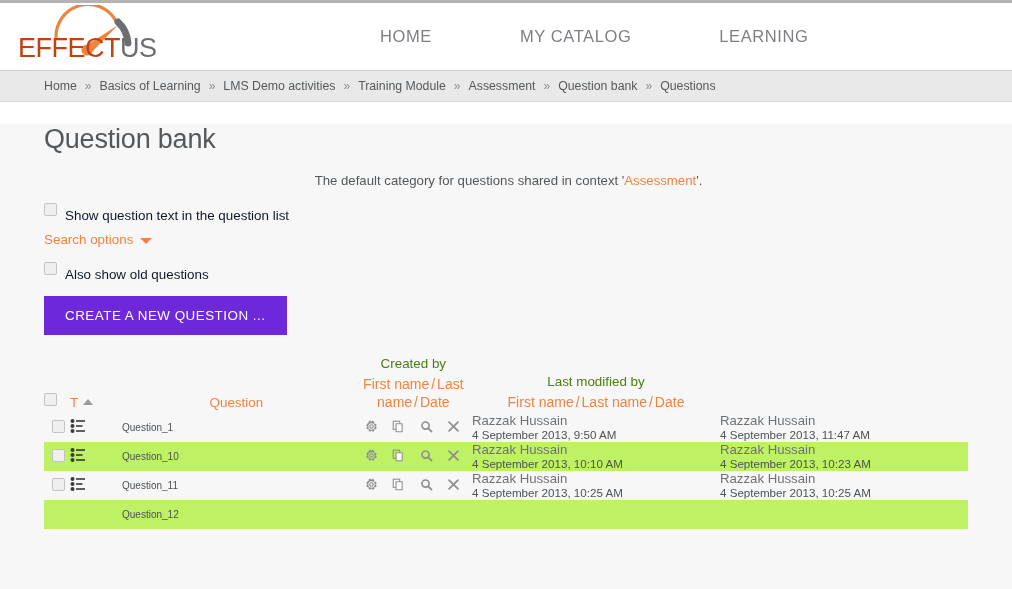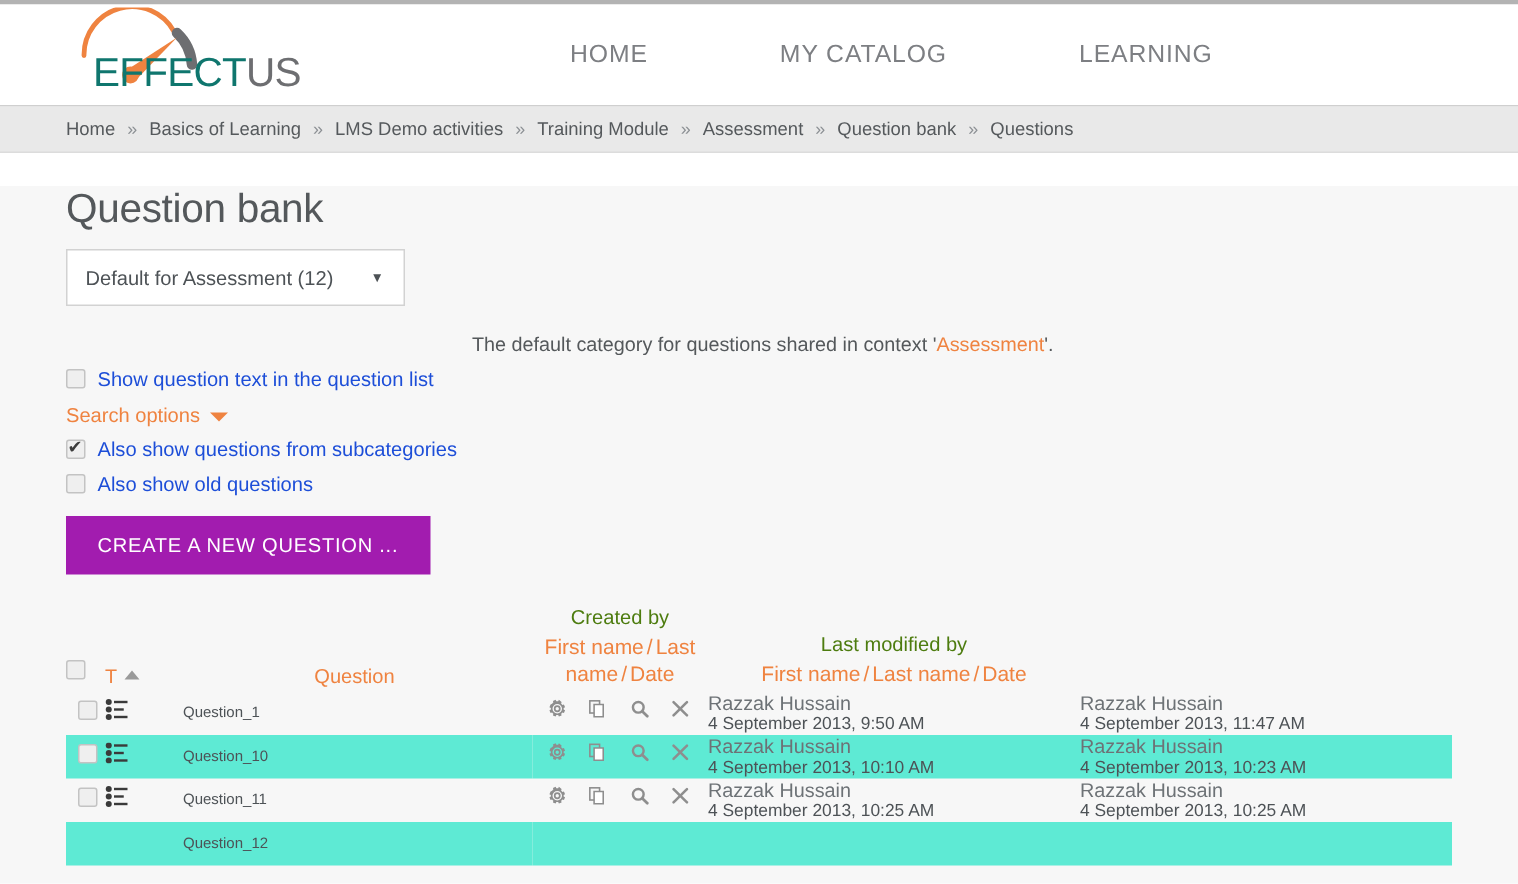--- a/index.html
+++ b/index.html
@@ -132,21 +132,21 @@
     cursor: pointer;
   }
   .cbox.checked::after {
     content: "✔";
     position: absolute;
     left: 0px; top: -3px;
     font-size: 12px;
     color: #3c3c3c;
     line-height: 14px;
   }
-  .cblabel { font-size: 13.4px; color: #1d4ed8; cursor: pointer; }
+  .cblabel { font-size: 13.4px; color: #0f172a; cursor: pointer; margin-top: 12px; }
 
   .search-opt {
     margin-top: 9px;
     display: flex;
     align-items: center;
     gap: 7px;
     cursor: pointer;
   }
   .search-opt-text { color: #ef8340; font-size: 13.4px; }
   .tri-down {
@@ -157,21 +157,21 @@
     margin-top: 2px;
   }
 
   .create-btn {
     margin-top: 14px;
     display: inline-flex;
     align-items: center;
     justify-content: center;
     height: 39px;
     padding: 0 21px;
-    background: #a21caf;
+    background: #6d28d9;
     color: #ffffff;
     font-size: 13.4px;
     letter-spacing: 0.5px;
     border: none;
     cursor: pointer;
     font-family: "Liberation Sans", sans-serif;
   }
 
   
   .qtable { width: 100%; margin-top: 21px; border-collapse: collapse; }
@@ -210,21 +210,21 @@
   }
   .th-by .sublinks { font-size: 14px; color: #ef8340; }
   .th-by .sublinks a { color: #ef8340; text-decoration: none; cursor: pointer; }
   .th-by .sublinks .slash { color: #ef8340; margin: 0 2px; }
 
   .qrow td {
     padding: 0;
     vertical-align: middle;
     height: 29px;
   }
-  .qrow.alt { background: #5eead4; }
+  .qrow.alt { background: #bef264; }
 
   .cell-cb { width: 26px; text-align: left; padding-left: 8px !important; }
   .cell-type { width: 26px; }
   .cell-name {
     font-size: 10px;
     color: #4d5256;
     padding-left: 4px !important;
     white-space: nowrap;
   }
   .cell-actions {
@@ -260,21 +260,21 @@
 
 <div class="header">
   <div class="logo-wrap">
     <svg class="logo-svg" width="150" height="62" viewBox="0 0 150 62">
       <path d="M38 32 A32 32 0 0 1 98 16" fill="none" stroke="#ef8340" stroke-width="3.2" stroke-linecap="round"></path>
       <path d="M100 17 A32 32 0 0 1 110 38" fill="none" stroke="#6d6e71" stroke-width="7" stroke-linecap="round"></path>
       <path d="M100 20 L66 42 L72 49 Z" fill="#ef8340"></path>
       <circle cx="69" cy="45" r="5.6" fill="#ef8340"></circle>
     </svg>
     <div style="position:absolute; left:18px; top:30px; font-size:27px; letter-spacing:-0.5px; font-weight:400;">
-      <span style="color:#0f766e;margin-left:44px;">EFFECT</span><span style="color:#6d6e71;">US</span>
+      <span style="color:#c2410c;">EFFECT</span><span style="color:#6d6e71;">US</span>
     </div>
   </div>
 
   <div class="nav">
     <a class="nav-item">HOME</a>
     <a class="nav-item">MY CATALOG</a>
     <a class="nav-item">LEARNING</a>
   </div>
 </div>
 
@@ -292,43 +292,35 @@
   <a class="crumb">Question bank</a>
   <span class="crumb-sep">»</span>
   <span class="crumb last">Questions</span>
 </div>
 
 <div class="main">
 
   <h1 class="page-title">Question bank</h1>
 
 
-  <div class="select-box">
-    <span>Default for Assessment (12)</span>
-    <span class="caret-down">▼</span>
-  </div>
 
   <div class="context-note">
     <span>The default category for questions shared in context '</span><a class="ctx-link">Assessment</a><span>'.</span>
   </div>
 
   <div class="cbrow">
     <span class="cbox"></span>
     <span class="cblabel">Show question text in the question list</span>
   </div>
 
   <div class="search-opt">
     <span class="search-opt-text">Search options</span>
     <span class="tri-down"></span>
   </div>
 
-  <div class="cbrow">
-    <span class="cbox checked"></span>
-    <span class="cblabel">Also show questions from subcategories</span>
-  </div>
 
   <div class="cbrow">
     <span class="cbox"></span>
     <span class="cblabel">Also show old questions</span>
   </div>
 
   <button class="create-btn">CREATE A NEW QUESTION ...</button>
 
   
   <table class="qtable">

